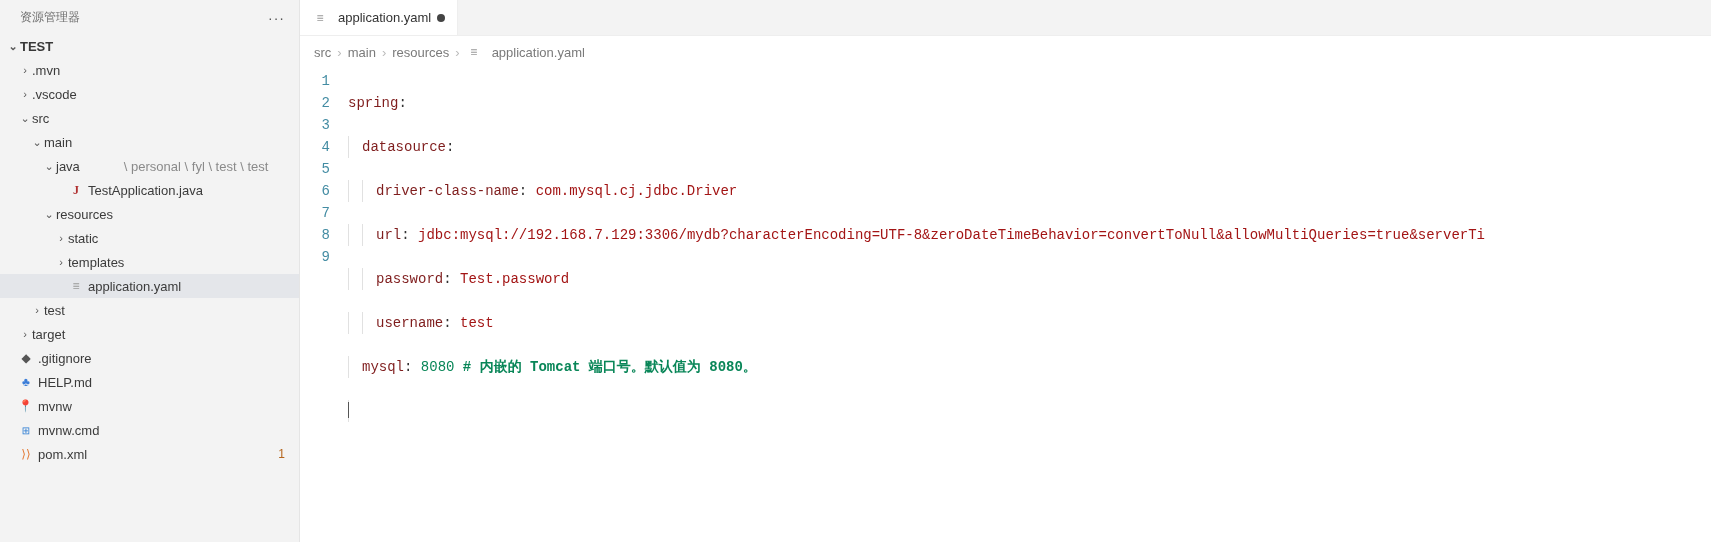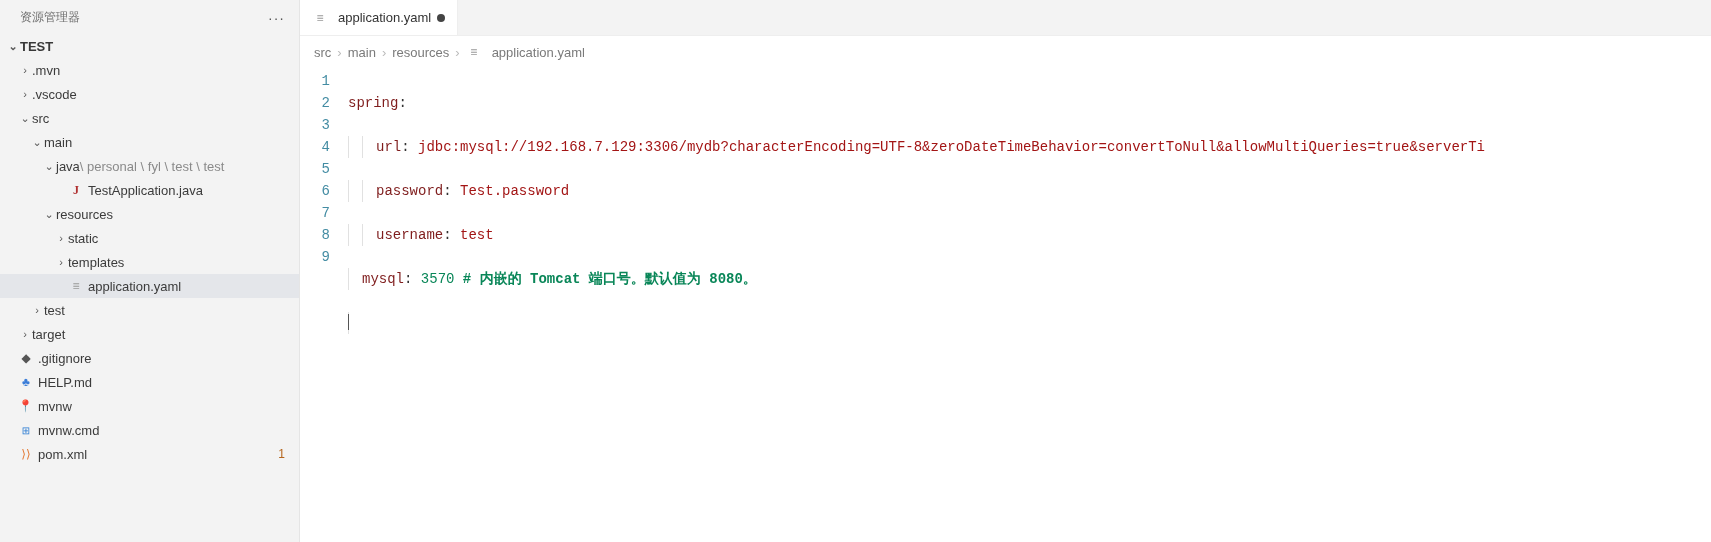--- a/index.html
+++ b/index.html
@@ -50,21 +50,21 @@
     .file-icon { width:16px; height:16px; display:inline-flex; align-items:center; justify-content:center; margin-right:4px; font-size:12px; }
     .j-icon { color:#b03030; font-weight:700; font-family:serif;}
     .yaml-icon { color:#999; }
     .git-icon { color:#555; }
     .md-icon { color:#3b7dd8; }
     .pin-icon { color:#c44; }
     .win-icon { color:#2b7cd3; font-size:10px;}
     .xml-icon { color:#e37933; }
     .badge-flex { flex:1; }
     .badge { color:#b5651d; font-size:12px; padding-right:4px;}
-    .dim { color:#8a8a8a; }
+    .dim { color:#8a8a8a;margin-left:44px; }
 
     .editor-area { flex:1; display:flex; flex-direction:column; background:#fff; }
     .tab-bar { display:flex; align-items:stretch; height:36px; background:#f3f3f3; border-bottom:1px solid #eee;}
     .tab {
       display:flex; align-items:center; gap:6px;
       padding: 0 12px; background:#fff;
       border-right:1px solid #eee;
       font-size:13px; color:#333;
     }
     .tab .close-dot { width:8px; height:8px; border-radius:50%; background:#444; }
@@ -198,20 +198,22 @@
         <div>3</div>
       <div>4</div>
         <div>5</div>
         <div>6</div>
       <div>7</div>
         <div>8</div>
         <div>9</div>
     </div>
     <div class="code">
 <div><span class="tok-key">spring</span>:</div>
+<div><span class="indent-guide"></span><span class="tok-key">datasource</span>:</div>
+<div><span class="indent-guide"></span><span class="indent-guide"></span><span class="tok-key">driver-class-name</span>: <span class="tok-str">com.mysql.cj.jdbc.Driver</span></div>
 <div><span class="indent-guide"></span><span class="indent-guide"></span><span class="tok-key">url</span>: <span class="tok-str">jdbc:mysql://192.168.7.129:3306/mydb?characterEncoding=UTF-8&amp;zeroDateTimeBehavior=convertToNull&amp;allowMultiQueries=true&amp;serverTi</span></div>
 <div><span class="indent-guide"></span><span class="indent-guide"></span><span class="tok-key">password</span>: <span class="tok-str">Test.password</span></div>
 <div><span class="indent-guide"></span><span class="indent-guide"></span><span class="tok-key">username</span>: <span class="tok-str">test</span></div>
-<div><span class="indent-guide"></span><span class="tok-key">mysql</span>: <span class="tok-num">3570</span> <span class="tok-comment"># 内嵌的 Tomcat 端口号。默认值为 8080。</span></div>
+<div><span class="indent-guide"></span><span class="tok-key">mysql</span>: <span class="tok-num">8080</span> <span class="tok-comment"># 内嵌的 Tomcat 端口号。默认值为 8080。</span></div>
 <div class="cursor-line"><span class="indent-guide"></span></div>
     </div>
   </div>
 </div>
 
 </body></html>

